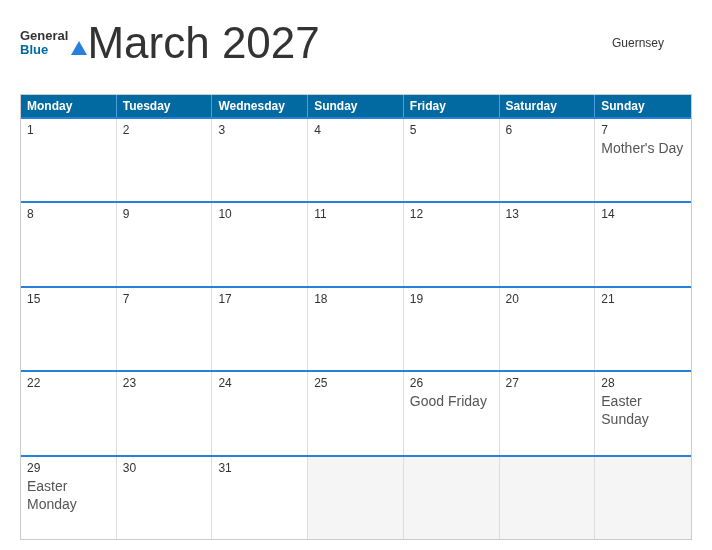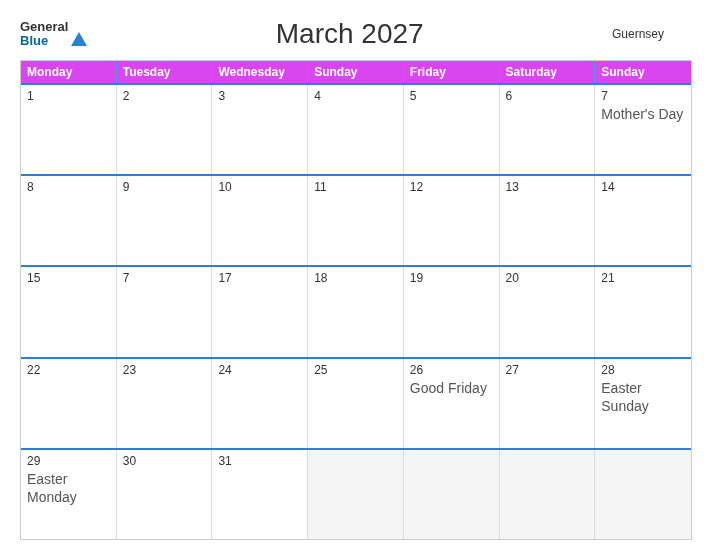--- a/index.html
+++ b/index.html
@@ -9,20 +9,21 @@
       font-family: Arial, sans-serif;
       background: #fff;
       overflow: hidden;
     }
     .page {
       width: 712px;
       height: 550px;
       padding: 18px 20px 10px 20px;
       display: flex;
       flex-direction: column;
+      gap: 16px;
     }
     .header {
       display: flex;
       align-items: center;
       justify-content: space-between;
       margin-bottom: 10px;
     }
     .logo {
       display: flex;
       align-items: flex-end;
@@ -46,42 +47,42 @@
     .logo-triangle {
       width: 0;
       height: 0;
       border-left: 8px solid transparent;
       border-right: 8px solid transparent;
       border-bottom: 14px solid #2980d9;
       margin-left: 3px;
       margin-bottom: 2px;
     }
     .title {
-      font-size: 28px;
+      font-size: 44px;
       font-weight: normal;
       color: #333;
-      text-align: center;
+      text-align: left;
       flex: 1;
     }
     .country {
       font-size: 12px;
       color: #333;
       text-align: left;
       min-width: 80px;
     }
     .calendar {
       flex: 1;
       display: flex;
       flex-direction: column;
       border: 1px solid #ccc;
     }
     .cal-header-row {
       display: grid;
       grid-template-columns: repeat(7, 1fr);
-      background: #d946ef;
+      background: #0369a1;
     }
     .cal-header-cell {
       color: #fff;
       font-size: 12px;
       font-weight: bold;
       padding: 4px 6px;
       border-right: 1px solid #4a9de0;
     }
     .cal-header-cell:last-child {
       border-right: none;

